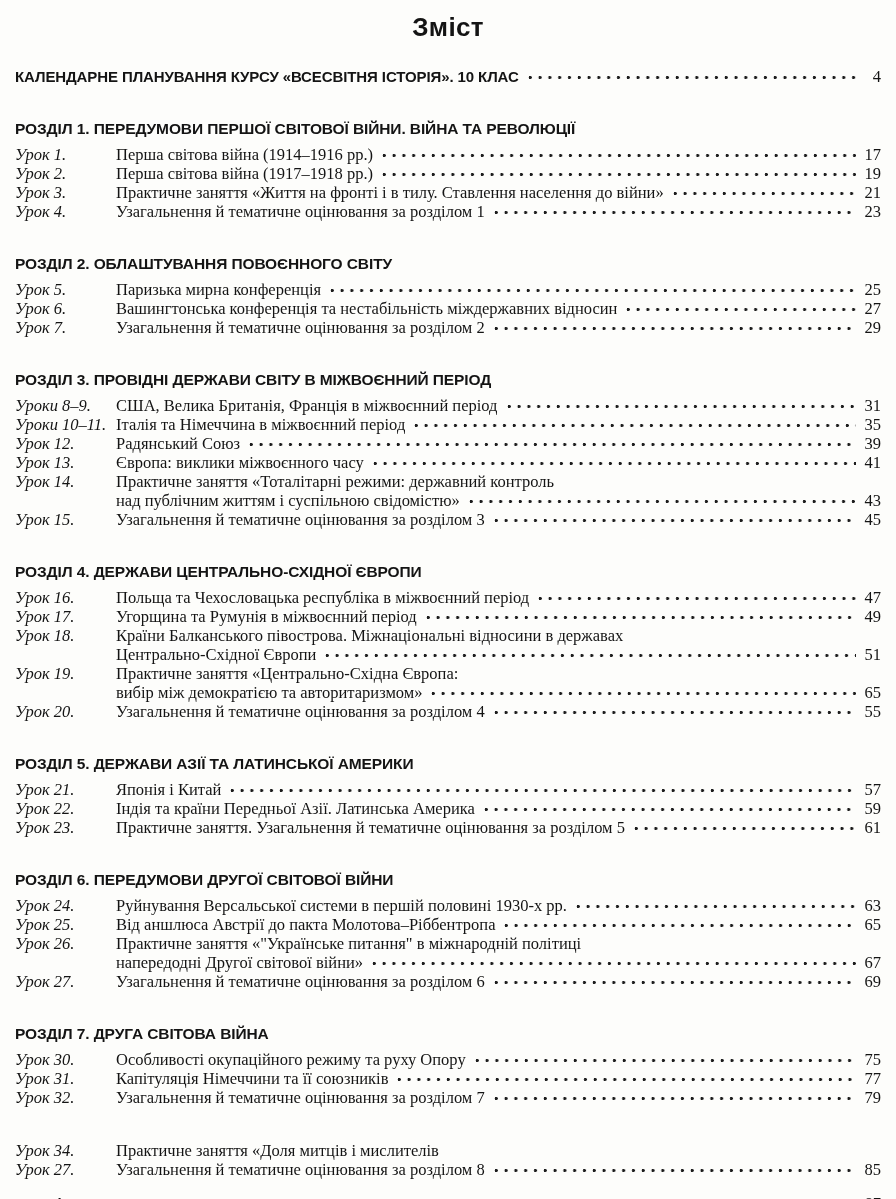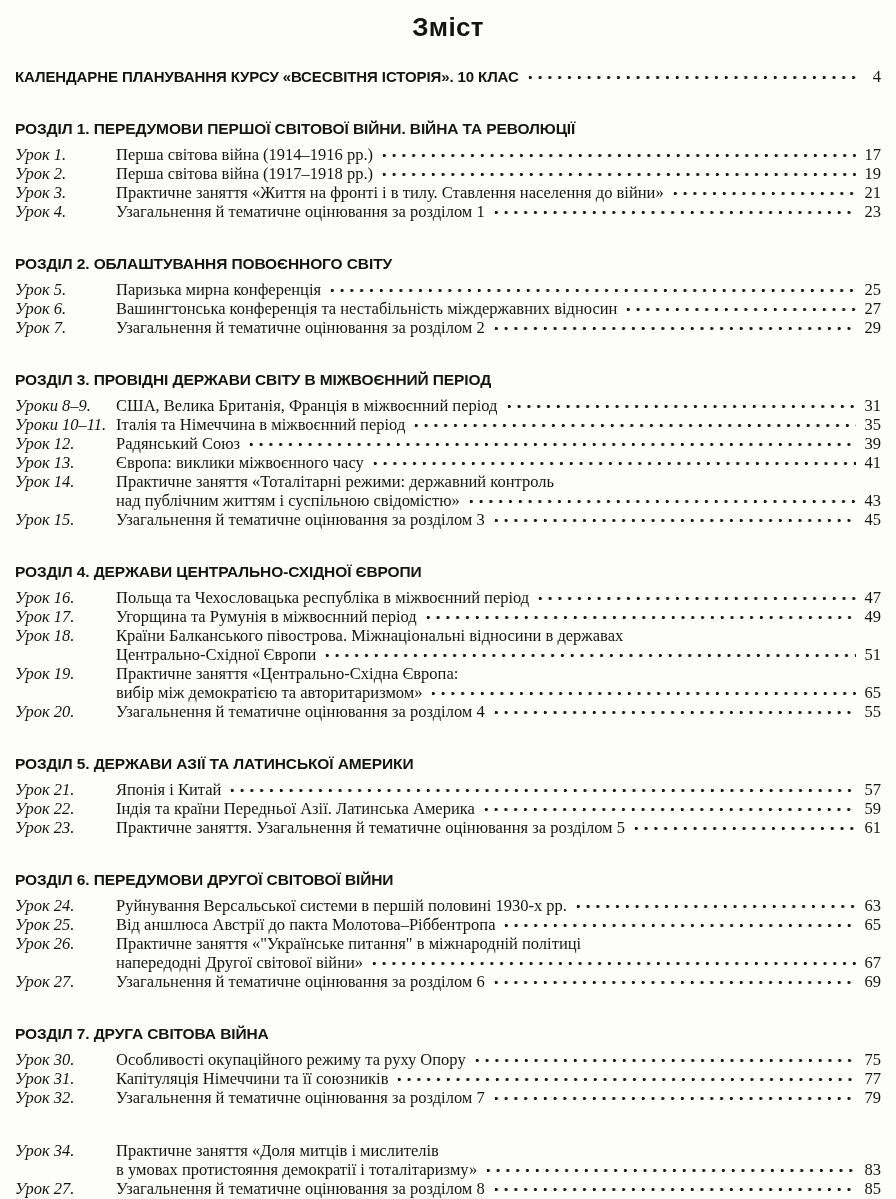--- a/index.html
+++ b/index.html
@@ -386,25 +386,20 @@
           </div>
         </div>
       </div>
       <div class="section">
         <div class="item">
           <span class="lbl">Урок 34.</span>
           <div class="tcol">
             <div class="tline">
               <span class="ttl">Практичне заняття «Доля митців і мислителів</span>
             </div>
-            <div class="tline">
-              <span class="ttl">в умовах протистояння демократії і тоталітаризму»</span>
-              <span class="dots"></span>
-              <span class="pg">83</span>
-            </div>
           </div>
         </div>
         <div class="item">
           <span class="lbl">Урок 27.</span>
           <div class="tcol">
             <div class="tline">
               <span class="ttl">Узагальнення й тематичне оцінювання за розділом 8</span>
               <span class="dots"></span>
               <span class="pg">85</span>
             </div>

